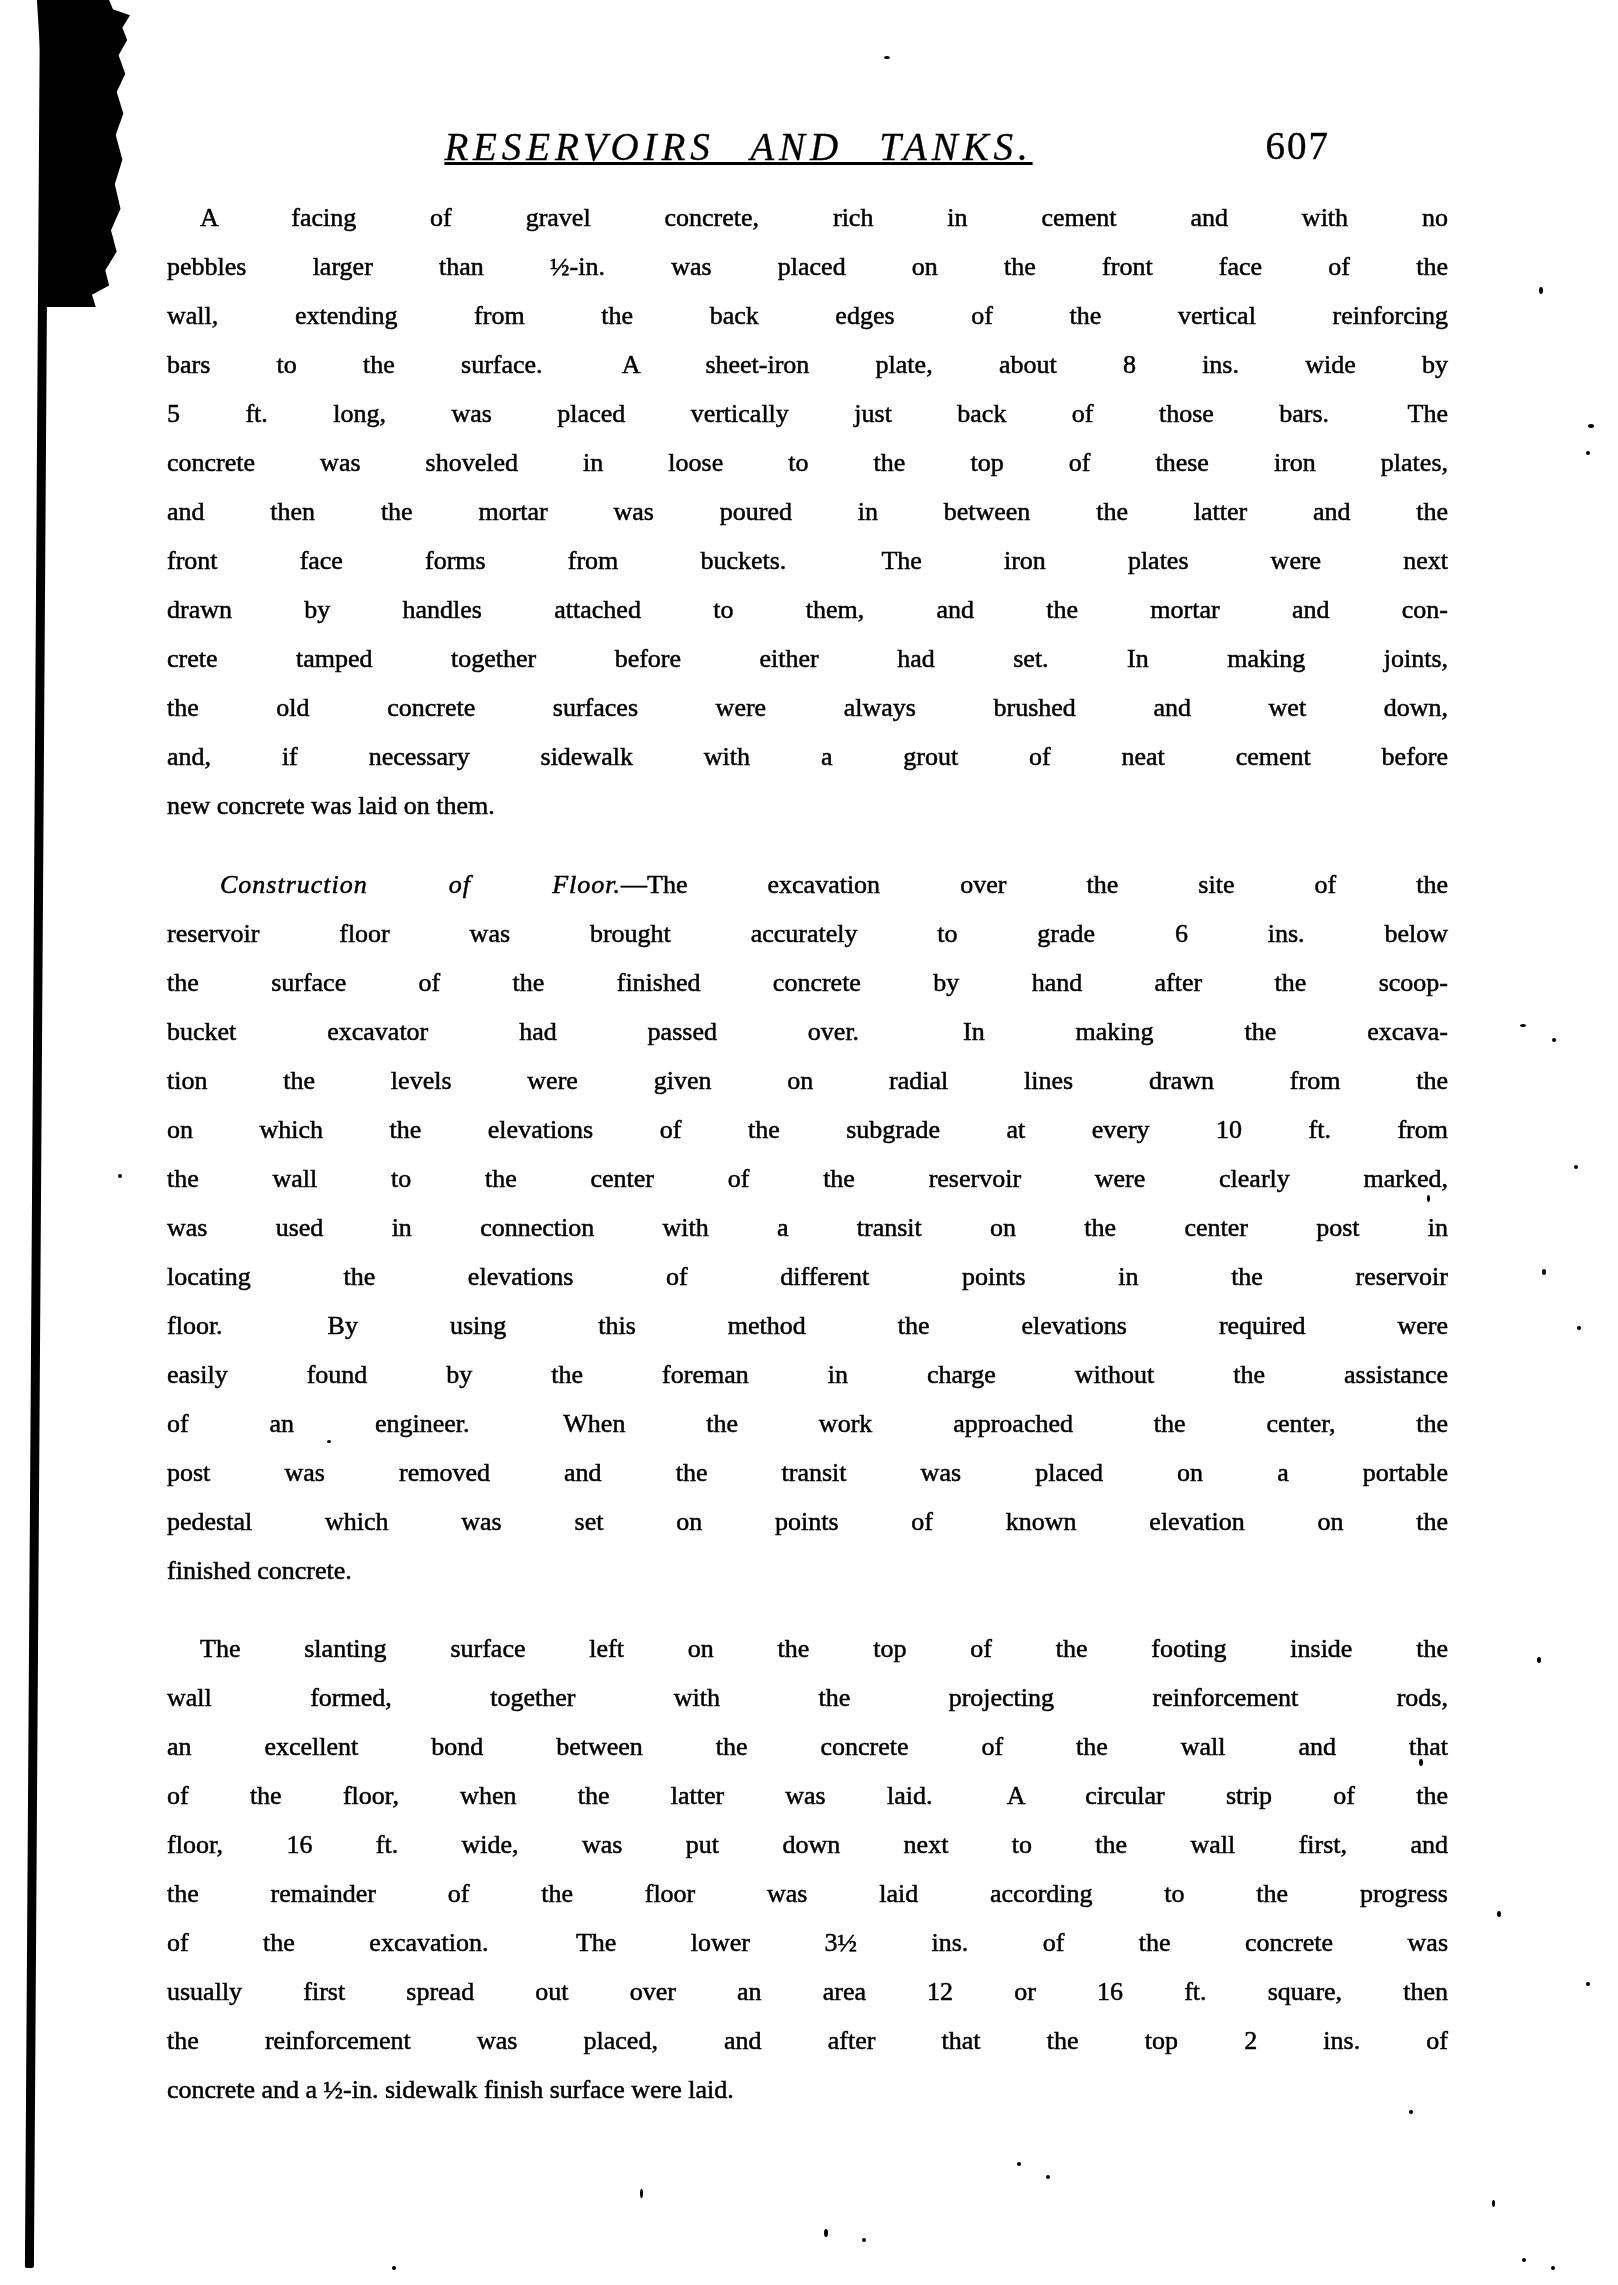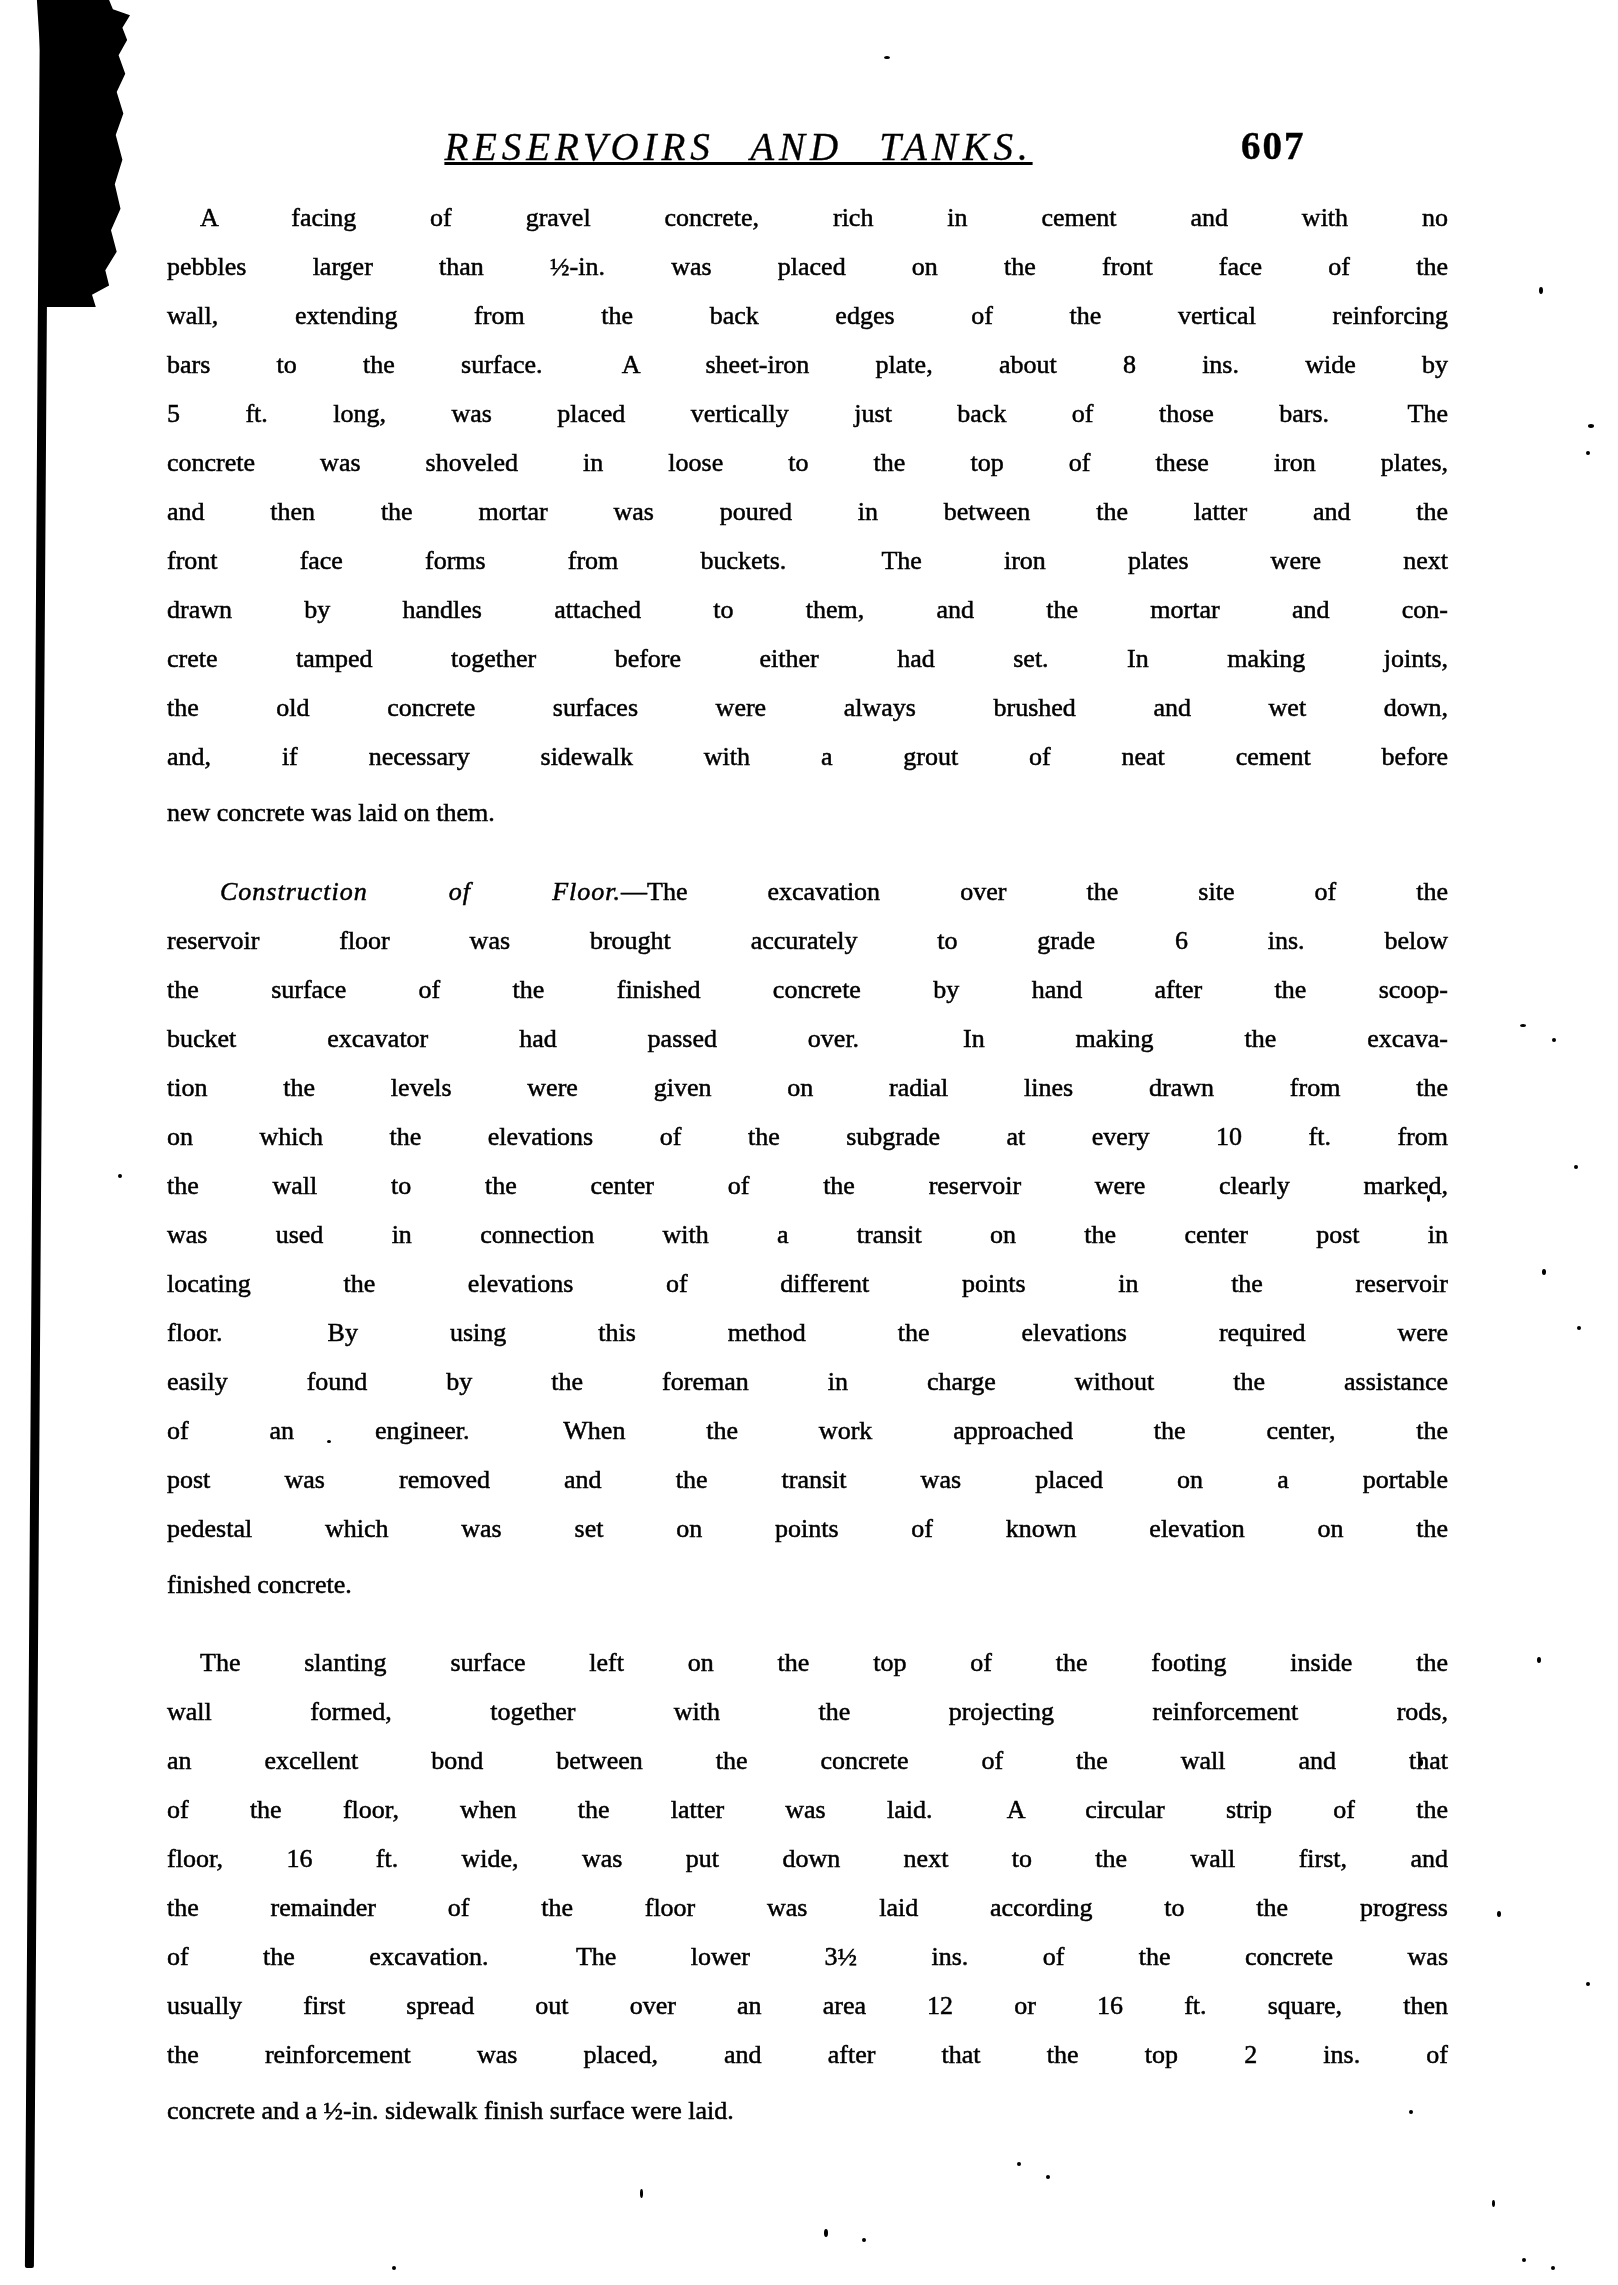--- a/index.html
+++ b/index.html
@@ -26,38 +26,38 @@
   .running-title{
     position:absolute;left:384px;top:124px;width:709px;
     text-align:center;font-style:italic;font-size:39px;line-height:45px;
     letter-spacing:4.9px;word-spacing:21.7px;
     -webkit-text-stroke:0.3px #000;
     white-space:nowrap;
     text-decoration:underline;
   }
   .folio{
     position:absolute;left:1241px;top:122px;width:89px;
-    text-align:left;font-size:39px;line-height:47px;letter-spacing:2px;font-weight:bold;
+    text-align:right;font-size:39px;line-height:47px;letter-spacing:2px;
     -webkit-text-stroke:0.4px #000;
   }
   
   .page-body{
     position:absolute;left:167px;top:193px;width:1281px;
     font-size:26px;
     -webkit-text-stroke:0.5px #000;
   }
   .para{margin:0;}
   .para + .para{margin-top:29.6px;}
   .line{
     line-height:49px;height:49px;
     text-align:justify;text-align-last:justify;
     hyphens:none;overflow:visible;white-space:normal;
   }
   .line.indent{text-indent:33px;}
-  .line.last{text-align-last:left;margin-top:7px;}
+  .line.last{text-align-last:left;}
   .line i{font-style:italic;letter-spacing:1px;margin-left:20px;}
 </style>
 </head>
 <body>
 
 <div class="page">
   <div class="blob"></div>
   <div class="left-rule"></div>
   <div>
       <div class="speck" style="left: 884px; top: 56px; width: 5.9px; height: 3px;"></div>

